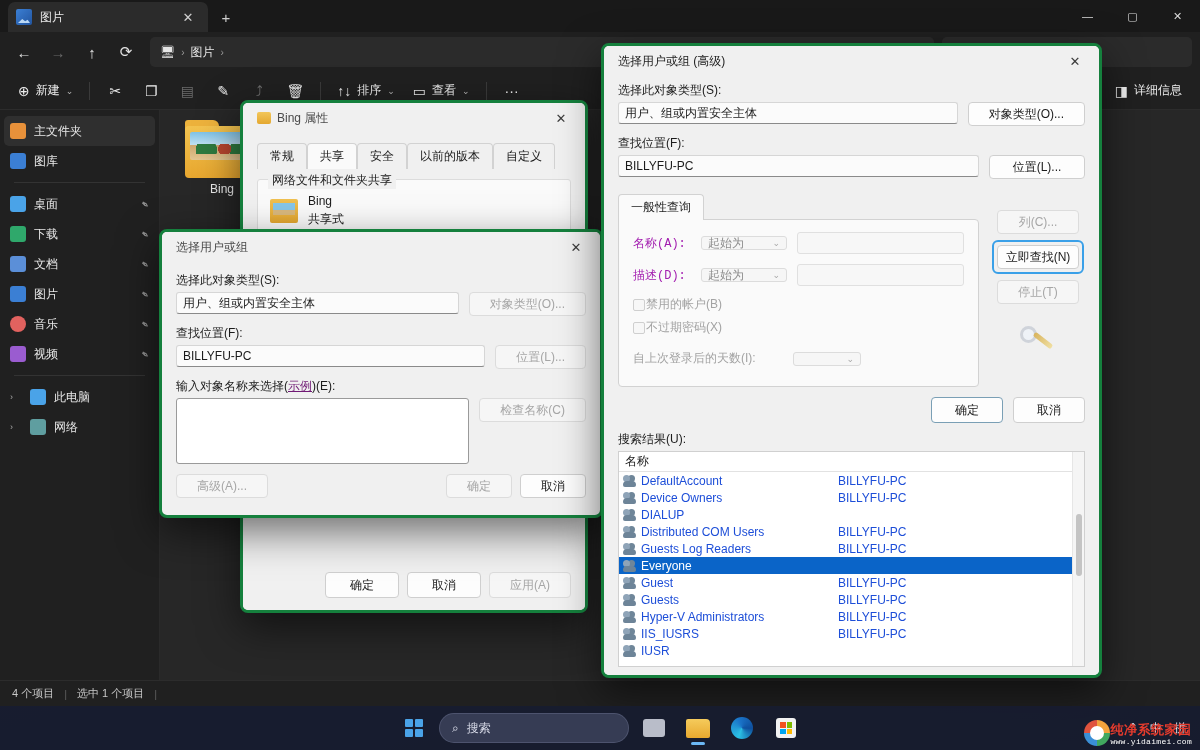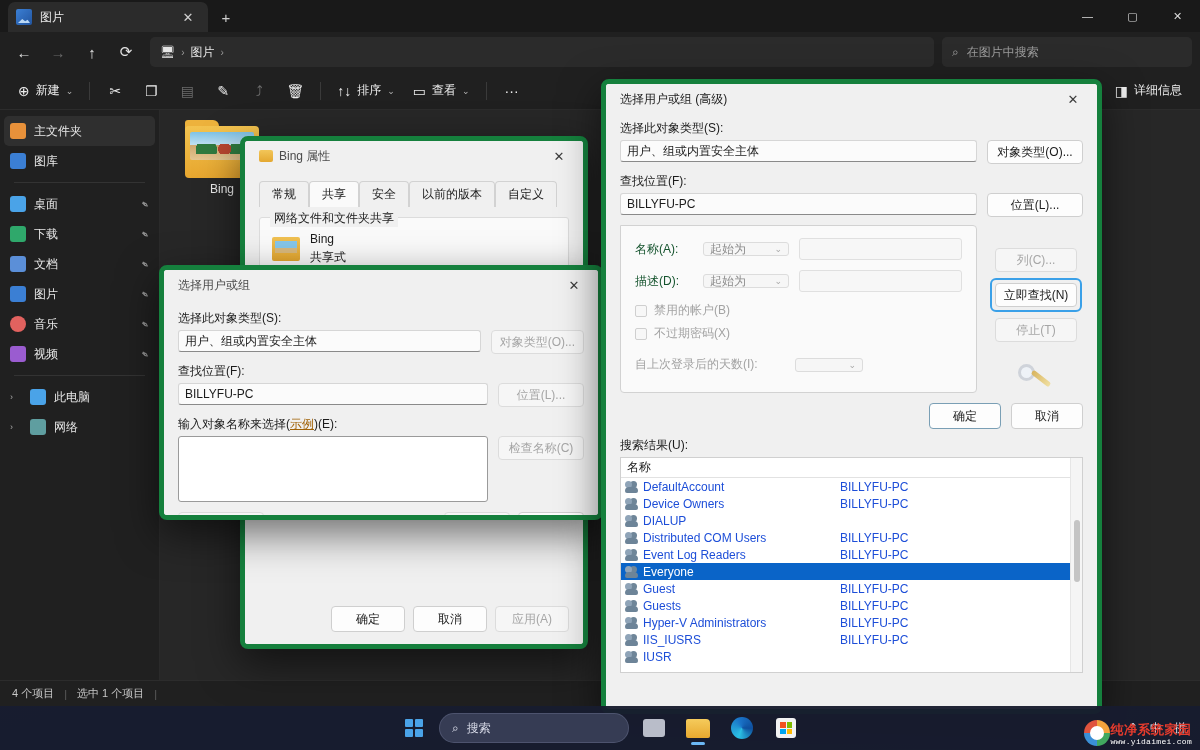--- a/index.html
+++ b/index.html
@@ -131,23 +131,23 @@
   .file-label { font-size: 12px; color: #eaeaea; }
   .statusbar {
     height: 26px; background: #202020; border-top: 1px solid #2c2c2c;
     display: flex; align-items: center; padding: 0 12px; gap: 10px;
     font-size: 11px; color: #c8c8c8;
   }
   .statusbar .sep { color: #5d5d5d; }
   
   .dlg {
     position: absolute; background: #f0f0f0; color: #1b1b1b;
-    border: 5px solid #15803d; border-radius: 8px;
+    border: 3px solid #15803d; border-radius: 8px;
     box-shadow: 0 14px 40px rgba(0,0,0,.55);
-    font-size: 12px; overflow: hidden; margin-top: 36px;
+    font-size: 12px; overflow: hidden;
   }
   .dlg-title {
     height: 30px; display: flex; align-items: center; padding: 0 6px 0 14px;
     background: #f0f0f0; font-size: 12px; color: #4b4b4b;
   }
   .dlg-title.active { color: #1c1c1c; }
   .dlg-title .dt-text { flex: 1; display: flex; align-items: center; gap: 6px; }
   .dlg-close {
     width: 36px; height: 30px; display: flex; align-items: center; justify-content: center;
     color: #3c3c3c; font-size: 13px;
@@ -156,50 +156,50 @@
   .lbl { font-size: 12px; color: #1b1b1b; margin-bottom: 3px; display: block; }
   .field-row { display: flex; align-items: flex-start; gap: 10px; margin-bottom: 9px; }
   .wtext {
     flex: 1; height: 22px; background: #fbfbfb; border: 1px solid #d6d6d6;
     border-bottom: 1px solid #8a8a8a; border-radius: 3px;
     display: flex; align-items: center; padding: 0 6px; font-size: 12px; color: #1b1b1b;
   }
   .wbtn {
     min-width: 86px; height: 24px; background: #fdfdfd; border: 1px solid #cfcfcf;
     border-radius: 4px; display: flex; align-items: center; justify-content: center;
-    font-size: 12px; color: #1b1b1b; padding: 0 8px; white-space: nowrap;
+    font-size: 12px; color: #1b1b1b; padding: 0 20px; white-space: nowrap;
   }
   .wbtn.dim { color: #a6a6a6; background: #f6f6f6; border-color: #dcdcdc; }
   .wbtn.default { border: 1px solid #7a9fb5; }
   .focus-ring {
     padding: 3px; border: 2px solid #3aa0e8; border-radius: 6px; display: inline-flex;
   }
   
   .tabstrip { display: flex; align-items: flex-end; gap: 0; margin-top: 6px; }
   .wtab {
     padding: 4px 12px; font-size: 12px; background: #f0f0f0;
     border: 1px solid #d2d2d2; border-bottom: none; border-radius: 4px 4px 0 0; color: #1b1b1b;
   }
   .wtab.active { background: #fafafa; position: relative; z-index: 2; }
   .tabpanel {
     border: 1px solid #d2d2d2; background: #fafafa; margin-top: -1px;
     padding: 12px 14px; border-radius: 0 4px 4px 4px;
   }
   .qrow { display: flex; align-items: center; gap: 10px; margin-bottom: 10px; }
-  .qlabel { width: 58px; font-size: 12px; color: #14532d; }
+  .qlabel { width: 58px; font-size: 12px; color: #a21caf; font-family: Liberation Mono, monospace; }
   .wselect {
     width: 86px; height: 14px; background: #f6f6f6; border: 1px solid #dcdcdc;
     border-radius: 3px; display: flex; align-items: center; padding: 0 6px;
     font-size: 12px; color: #8d8d8d; justify-content: space-between;
   }
   .wselect .cv { font-size: 9px; color: #a9a9a9; }
   .qinput {
     flex: 1; height: 22px; background: #f7f7f7; border: 1px solid #e0e0e0; border-radius: 3px;
   }
-  .chkrow { display: flex; align-items: center; gap: 7px; margin-bottom: 6px; color: #a3a3a3; font-size: 12px; }
+  .chkrow { display: flex; align-items: center; gap: 1px; margin-bottom: 6px; color: #a3a3a3; font-size: 12px; }
   .chkbox { width: 12px; height: 12px; border: 1px solid #cfcfcf; background: #f7f7f7; border-radius: 2px; }
   
   .results {
     border: 1px solid #d0d0d0; background: #fff; height: 216px; overflow: hidden;
     display: flex; flex-direction: column; position: relative;
   }
   .res-head {
     display: flex; height: 20px; align-items: center; background: #fff;
     border-bottom: 1px solid #e2e2e2; font-size: 12px; color: #1b1b1b;
   }
@@ -488,38 +488,38 @@
       </div>
     </div>
   </div>
   <div class="dlg-footer" style="position:absolute;left:0;right:0;bottom:0">
     <div class="wbtn">确定</div>
     <div class="wbtn">取消</div>
     <div class="wbtn dim">应用(A)</div>
   </div>
 </div>
 
-<div class="dlg" style="left:159px; top:229px; width:444px; height:255px;">
+<div class="dlg" style="left:159px; top:229px; width:444px; height:289px;">
   <div class="dlg-title">
     <span class="dt-text">选择用户或组</span>
     <span class="dlg-close">✕</span>
   </div>
   <div class="dlg-body">
     <label class="lbl">选择此对象类型(S):</label>
     <div class="field-row">
       <div class="wtext">用户、组或内置安全主体</div>
       <div class="wbtn dim">对象类型(O)...</div>
     </div>
     <label class="lbl">查找位置(F):</label>
     <div class="field-row">
       <div class="wtext">BILLYFU-PC</div>
       <div class="wbtn dim">位置(L)...</div>
     </div>
     <label class="lbl">
-      <span>输入对象名称来选择(</span><span style="color:#a16207;text-decoration:underline">示例</span><span>)(E):</span>
+      <span>输入对象名称来选择(</span><span style="color:#701a75;text-decoration:underline">示例</span><span>)(E):</span>
     </label>
     <div class="field-row">
       <div class="wtext" style="height:66px;align-items:flex-start;padding-top:4px;border:1px solid #9a9a9a;background:#fff"></div>
       <div class="wbtn dim">检查名称(C)</div>
     </div>
     <div style="display:flex;align-items:center;margin-top:10px">
       <div class="wbtn dim">高级(A)...</div>
       <div style="margin-left:auto;display:flex;gap:8px">
         <div class="wbtn dim" style="min-width:66px">确定</div>
         <div class="wbtn" style="min-width:66px">取消</div>
@@ -542,20 +542,23 @@
     </div>
 
     <label class="lbl">查找位置(F):</label>
     <div class="field-row">
       <div class="wtext">BILLYFU-PC</div>
       <div class="wbtn" style="min-width:96px">位置(L)...</div>
     </div>
 
     <div style="display:flex;gap:12px;align-items:flex-start;margin-top:2px">
       <div style="flex:1">
+        <div class="tabstrip">
+          <div class="wtab active">一般性查询</div>
+        </div>
         <div class="tabpanel" style="height:168px">
           <div class="qrow">
             <span class="qlabel">名称(A):</span>
             <span class="wselect">
               <span>起始为</span>
               <span class="cv">⌄</span>
             </span>
             <span class="qinput"></span>
           </div>
           <div class="qrow">
@@ -632,21 +635,21 @@
         <div class="res-row">
             <span class="c1">
               <span class="grp-ico"></span>
               <span>Distributed COM Users</span>
             </span>
             <span class="c2">BILLYFU-PC</span>
           </div>
         <div class="res-row">
             <span class="c1">
               <span class="grp-ico"></span>
-              <span>Event Log Readers</span>
+              <span>Guests Log Readers</span>
             </span>
             <span class="c2">BILLYFU-PC</span>
           </div>
         <div class="res-row sel">
             <span class="c1">
               <span class="grp-ico"></span>
               <span>Everyone</span>
             </span>
             <span class="c2"></span>
           </div>

